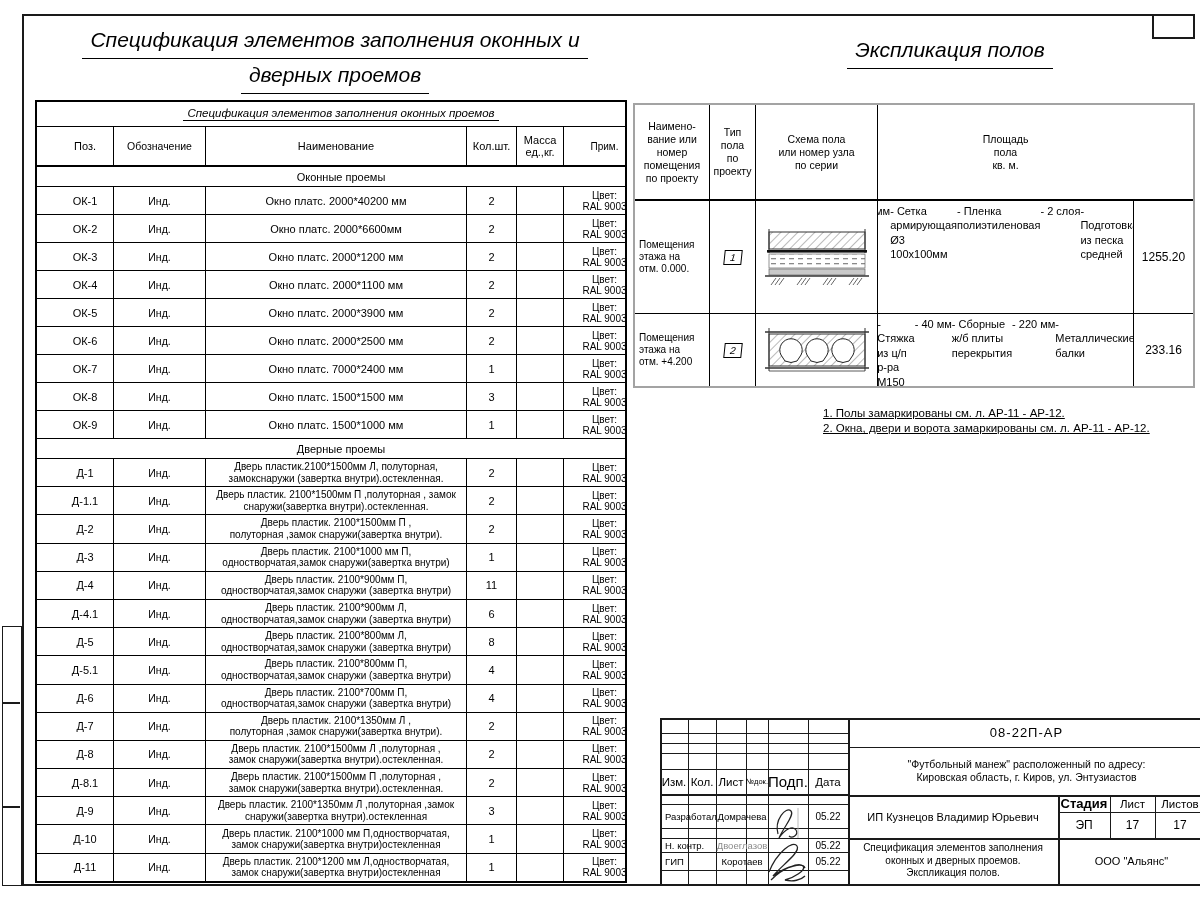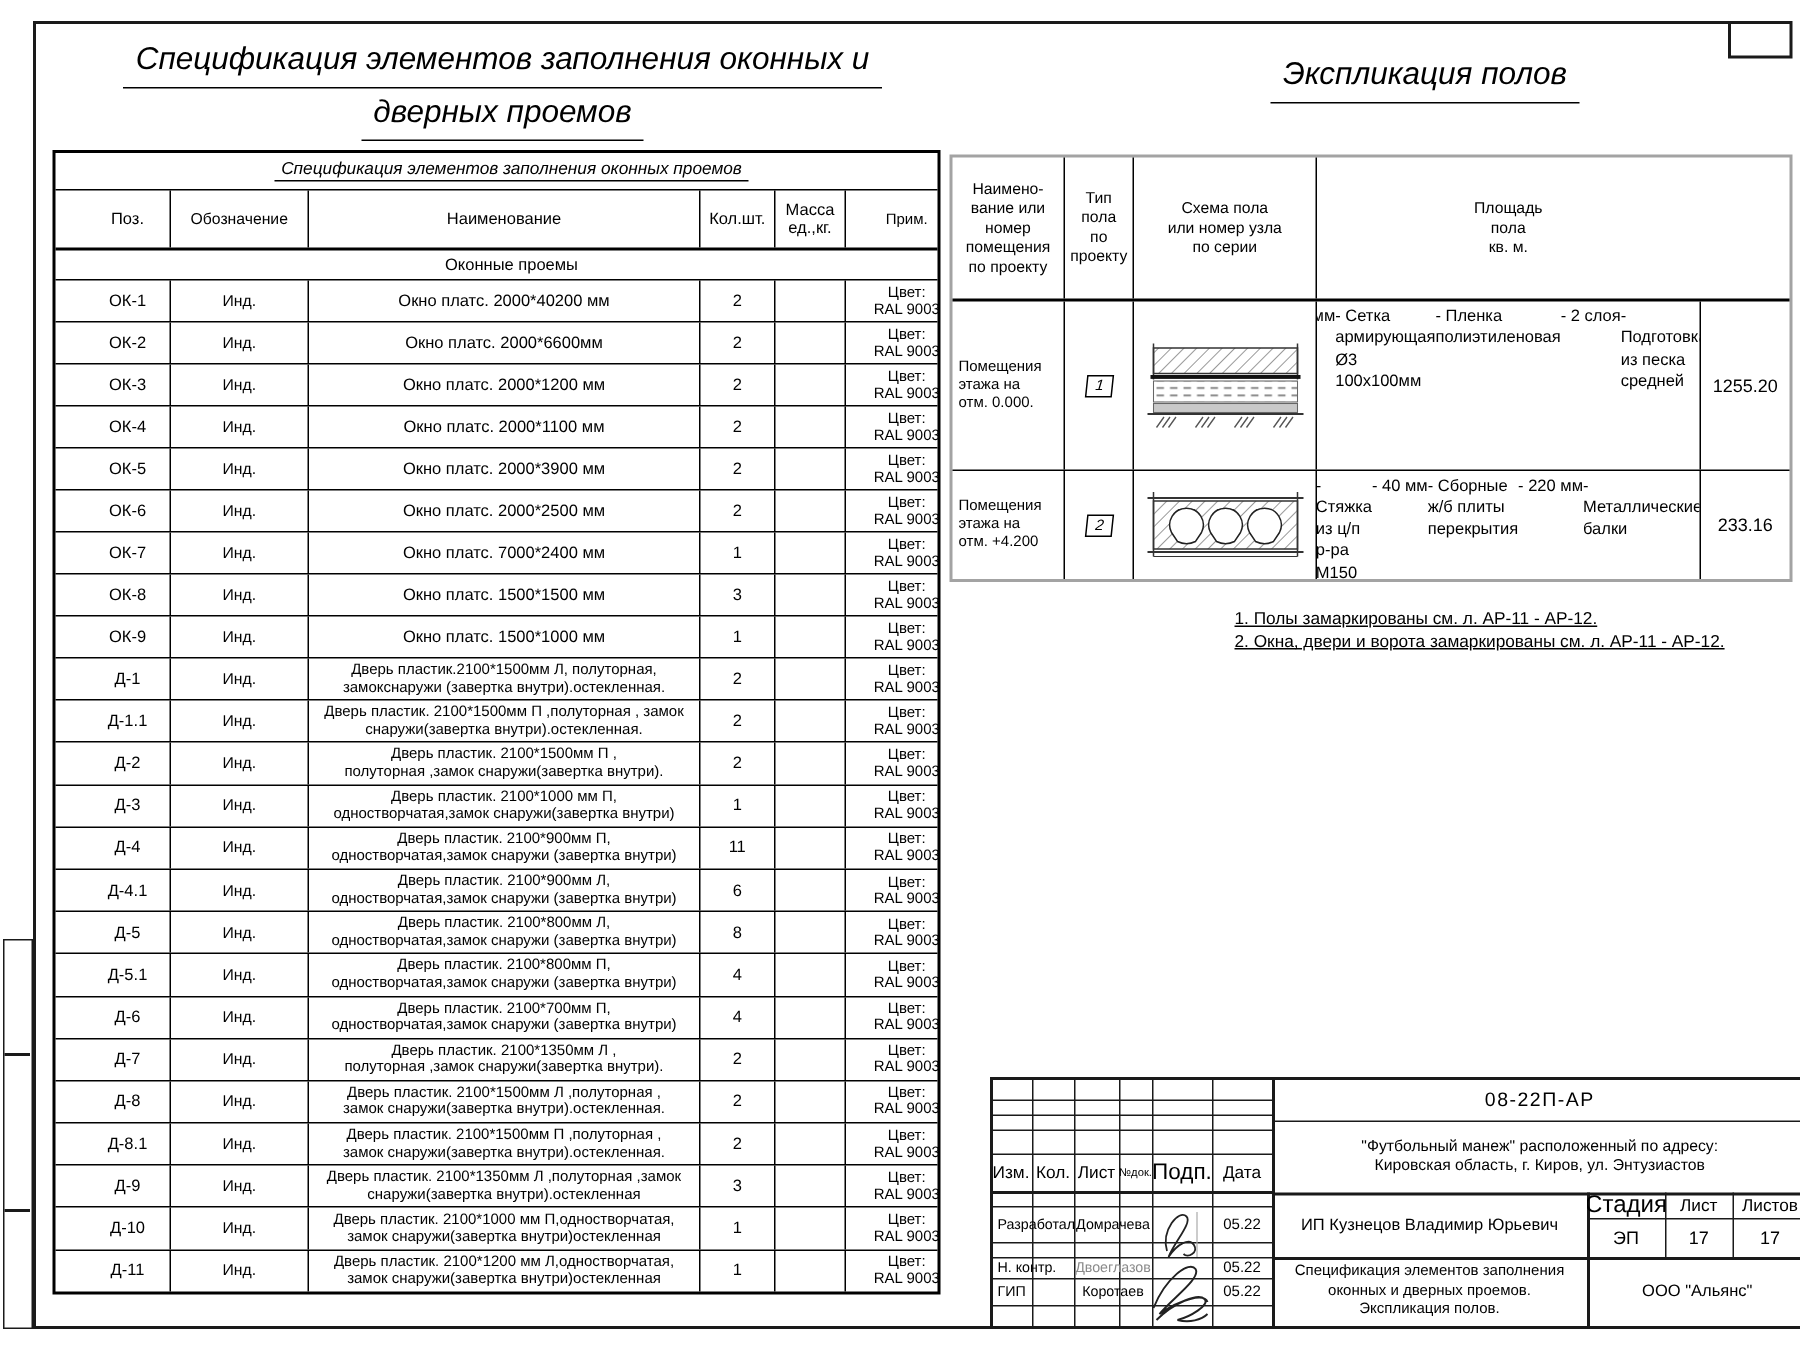--- a/index.html
+++ b/index.html
@@ -171,20 +171,21 @@
     </div>
     <div class="srow grid win">
       <div class="cell c0">ОК-9</div>
       <div class="cell c1">Инд.</div>
       <div class="cell c2 pre">Окно платс. 1500*1000 мм</div>
       <div class="cell c3">1</div>
       <div class="cell c4"></div>
       <div class="cell c5 pre">Цвет:
 RAL 9003</div>
     </div>
+    <div class="srow section">Дверные проемы</div>
     <div class="srow grid door">
       <div class="cell c0">Д-1</div>
       <div class="cell c1">Инд.</div>
       <div class="cell c2 pre">Дверь пластик.2100*1500мм Л, полуторная,
 замокснаружи (завертка внутри).остекленная.</div>
       <div class="cell c3">2</div>
       <div class="cell c4"></div>
       <div class="cell c5 pre">Цвет:
 RAL 9003</div>
     </div>
@@ -510,21 +511,21 @@
     <line x1="30" y1="6" x2="30" y2="36" stroke="#aaa" stroke-width="0.8"></line>
   </svg>
   <svg class="sig" style="left:103px;top:114px;" width="48" height="52" viewBox="0 0 48 52">
     <path d="M6 40 C14 20 30 8 34 14 C38 20 18 34 10 44 C24 34 40 30 42 36 M8 48 C20 36 36 30 40 34 C44 38 30 46 22 48 C30 50 38 48 42 44" fill="none" stroke="#222" stroke-width="1.3"></path>
   </svg>
 
   <div class="tc" style="left:188px;top:0;width:357px;height:29px;font-size:13px;letter-spacing:1px;">08-22П-АР</div>
   <div class="tc pre" style="left:188px;top:29px;width:357px;height:48px;font-size:10.5px;line-height:13px;">"Футбольный манеж" расположенный по адресу:
 Кировская область, г. Киров, ул. Энтузиастов</div>
   <div class="tc" style="left:188px;top:77px;width:210px;height:43px;font-size:11px;">ИП Кузнецов Владимир Юрьевич</div>
-  <div class="tc" style="left:398px;top:77px;width:52px;height:17px;font-size:16px;">Стадия</div>
+  <div class="tc" style="left:398px;top:77px;width:52px;height:17px;font-size:13px;font-weight:bold;">Стадия</div>
   <div class="tc" style="left:450px;top:77px;width:45px;height:17px;font-size:11.5px;">Лист</div>
   <div class="tc" style="left:495px;top:77px;width:50px;height:17px;font-size:11.5px;">Листов</div>
   <div class="tc" style="left:398px;top:94px;width:52px;height:26px;font-size:12px;">ЭП</div>
   <div class="tc" style="left:450px;top:94px;width:45px;height:26px;font-size:12px;">17</div>
   <div class="tc" style="left:495px;top:94px;width:50px;height:26px;font-size:12px;">17</div>
   <div class="tc pre" style="left:188px;top:120px;width:210px;height:46px;font-size:10px;line-height:12.5px;">Спецификация элементов заполнения
 оконных и дверных проемов.
 Экспликация полов.</div>
   <div class="tc" style="left:398px;top:120px;width:147px;height:46px;font-size:11px;">ООО "Альянс"</div>
 </div>

